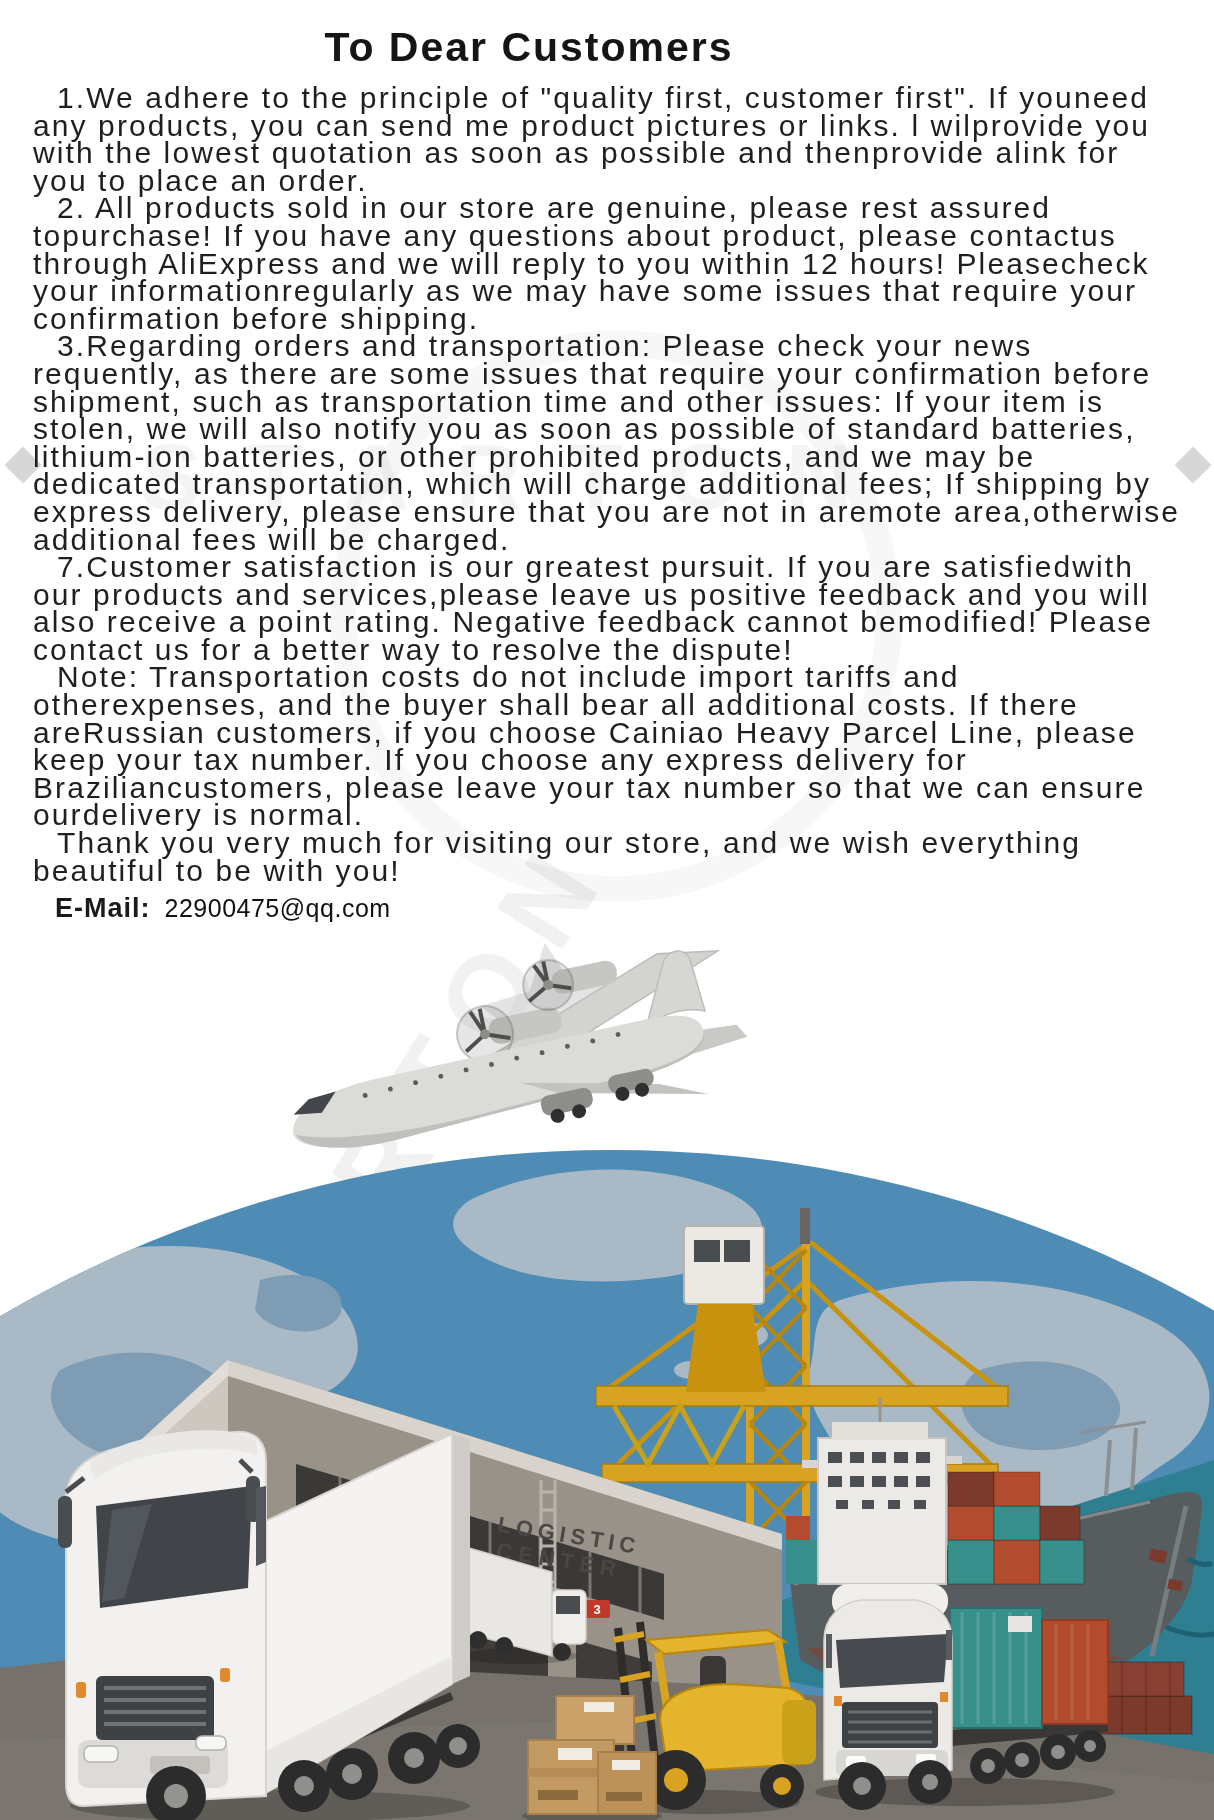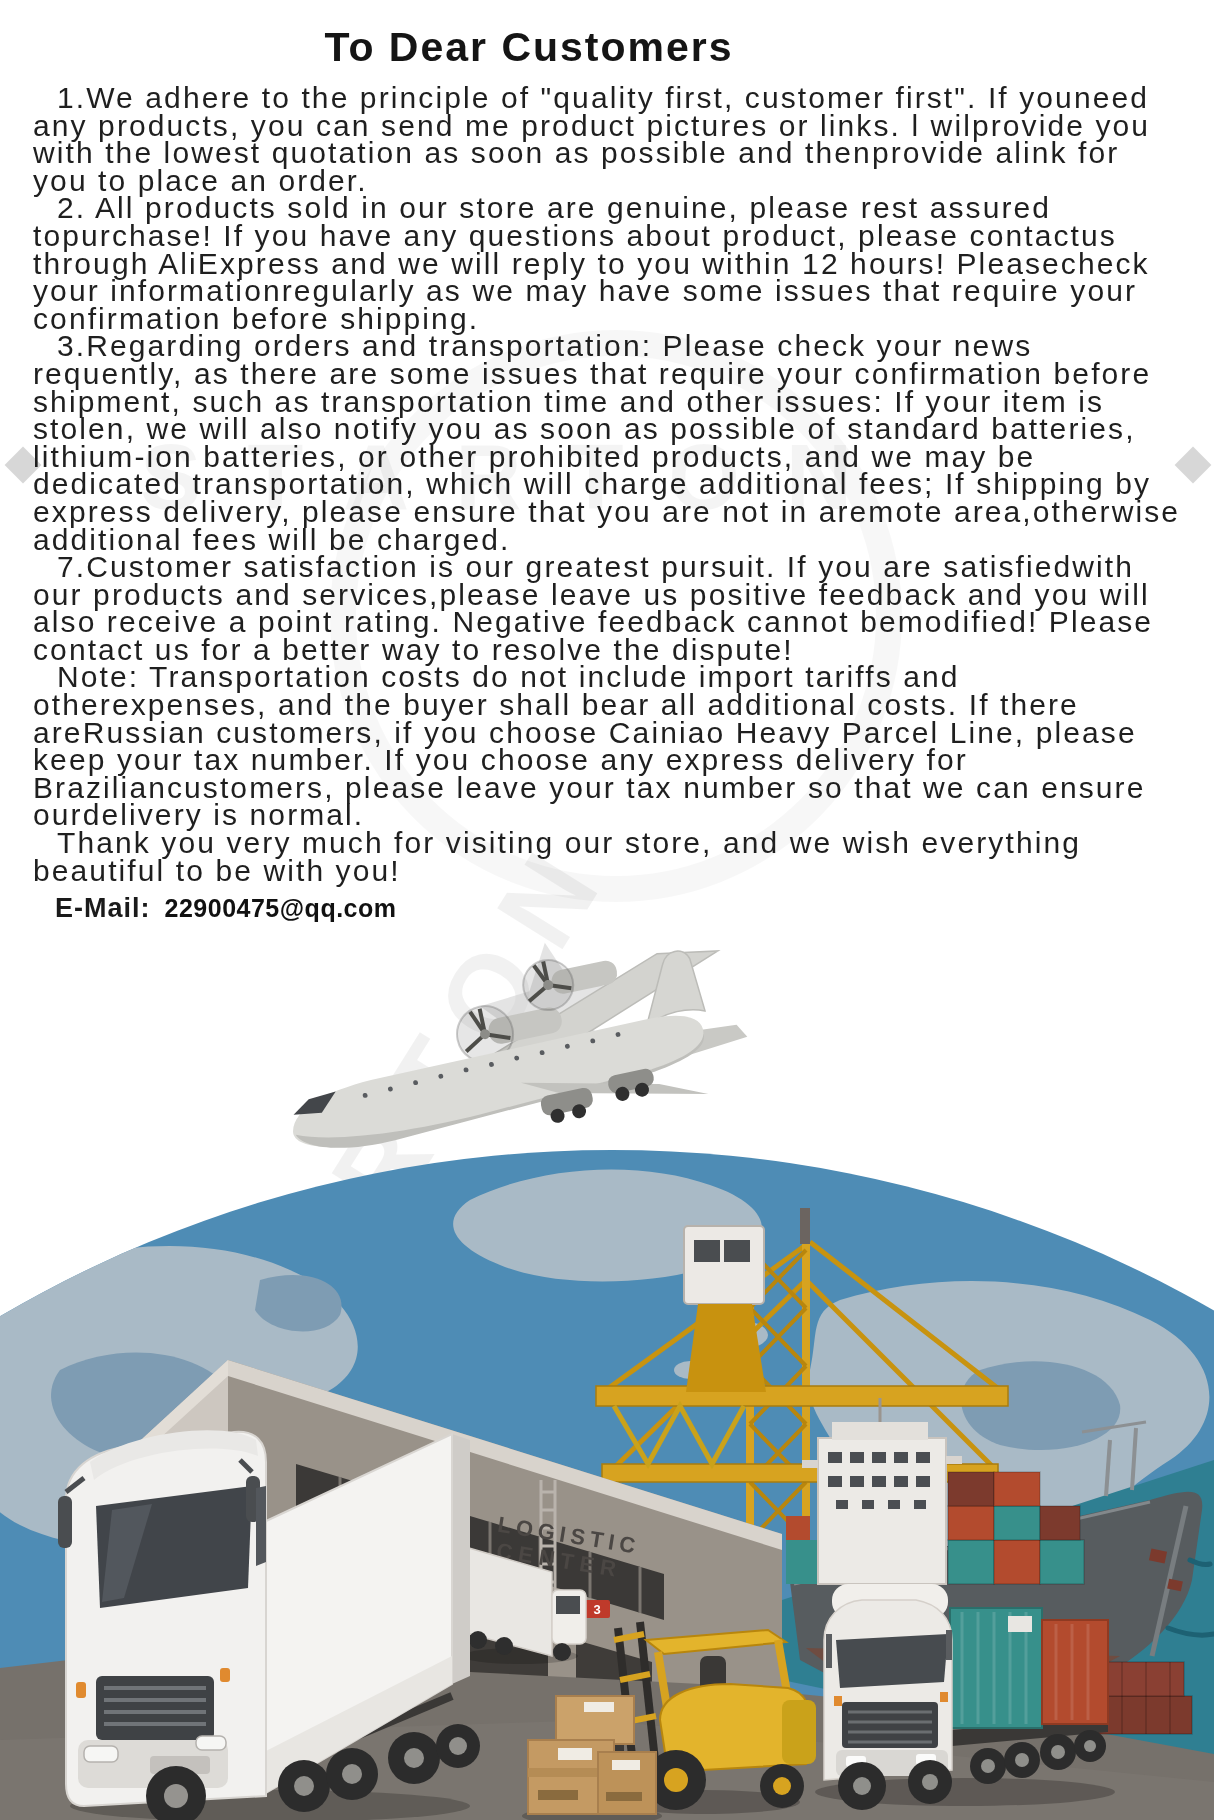--- a/index.html
+++ b/index.html
@@ -12,21 +12,21 @@
     font-size:41px;font-weight:700;letter-spacing:2px;color:#151515;
   }
   .body-text{
     position:absolute;top:84px;left:33px;width:1150px;
     font-size:30px;line-height:27.6px;letter-spacing:2.1px;color:#1f1f1f;
   }
   .body-text p{margin:0;text-indent:24px;}
   .contact{position:absolute;left:55px;top:893px;}
   .contact-row{display:flex;align-items:baseline;gap:14px;margin-bottom:24px;}
   .contact-label{font-size:27px;font-weight:700;color:#1a1a1a;letter-spacing:1px;}
-  .contact-value{font-size:25px;font-weight:700;color:#111;letter-spacing:0.5px;}
+  .contact-value{font-size:25px;font-weight:400;color:#111;letter-spacing:0.5px;}
   
   .wm-diag{
     position:absolute;left:150px;top:1415px;transform-origin:0 0;
     transform:rotate(-58deg);font-size:112px;font-weight:700;letter-spacing:26px;
     color:#000;opacity:0.05;white-space:nowrap;pointer-events:none;
   }
   .wm-top{
     position:absolute;left:140px;top:425px;font-size:92px;font-weight:700;
     letter-spacing:46px;color:#000;opacity:0.04;white-space:nowrap;pointer-events:none;
   }

